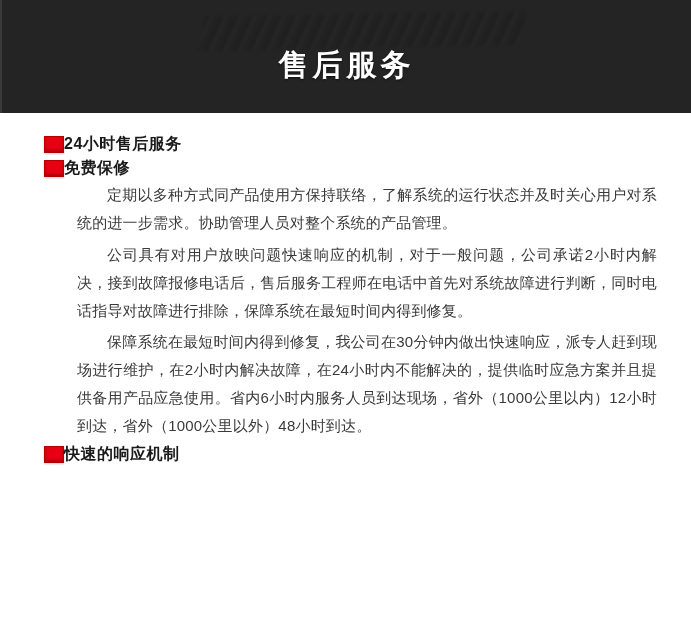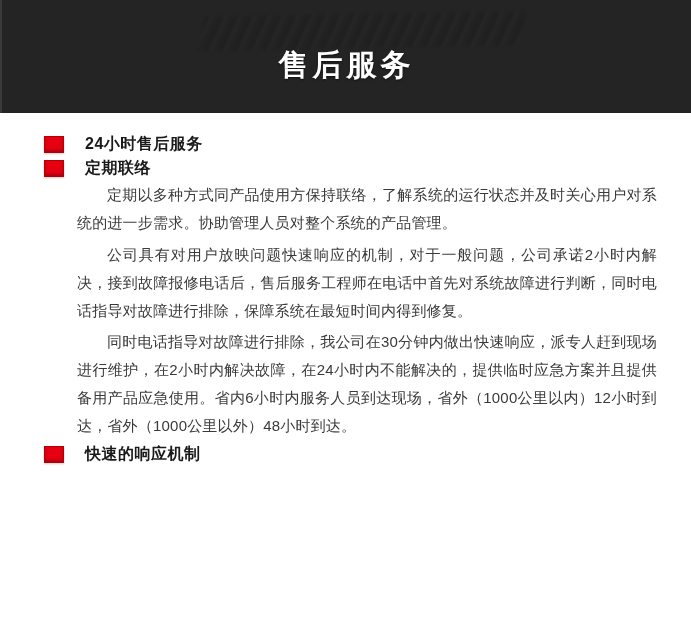--- a/index.html
+++ b/index.html
@@ -51,21 +51,21 @@
   }
 
   
   .content {
     padding: 21px 34px 0 44px;
   }
   .sec { margin-bottom: 4px; }
   .sec-head {
     display: flex;
     align-items: center;
-    gap: 21px;
+    gap: 0;
     margin-bottom: 3px;
   }
   .bullet {
     flex: none;
     width: 20px;
     height: 17px;
     background: #e60012;
     border: 1px solid #b30000;
     box-shadow: inset 0 -2px 3px rgba(0,0,0,0.25), 0 1px 2px rgba(0,0,0,0.2);
   }
@@ -102,28 +102,28 @@
     <section class="sec">
       <div class="sec-head">
         <span class="bullet"></span>
         <h2 class="sec-title">24小时售后服务</h2>
       </div>
     </section>
 
     <section class="sec">
       <div class="sec-head">
         <span class="bullet"></span>
-        <h2 class="sec-title">定期联络</h2>
+        <h2 class="sec-title">免费保修</h2>
       </div>
       <p>定期以多种方式同产品使用方保持联络，了解系统的运行状态并及时关心用户对系统的进一步需求。协助管理人员对整个系统的产品管理。</p>
     </section>
 
     <section class="sec">
       <p>公司具有对用户放映问题快速响应的机制，对于一般问题，公司承诺2小时内解决，接到故障报修电话后，售后服务工程师在电话中首先对系统故障进行判断，同时电话指导对故障进行排除，保障系统在最短时间内得到修复。</p>
-      <p>同时电话指导对故障进行排除，我公司在30分钟内做出快速响应，派专人赶到现场进行维护，在2小时内解决故障，在24小时内不能解决的，提供临时应急方案并且提供备用产品应急使用。省内6小时内服务人员到达现场，省外（1000公里以内）12小时到达，省外（1000公里以外）48小时到达。</p>
+      <p>保障系统在最短时间内得到修复，我公司在30分钟内做出快速响应，派专人赶到现场进行维护，在2小时内解决故障，在24小时内不能解决的，提供临时应急方案并且提供备用产品应急使用。省内6小时内服务人员到达现场，省外（1000公里以内）12小时到达，省外（1000公里以外）48小时到达。</p>
     </section>
 
     <section class="sec">
       <div class="sec-head">
         <span class="bullet"></span>
         <h2 class="sec-title">快速的响应机制</h2>
       </div>
     </section>
 
   </main>

